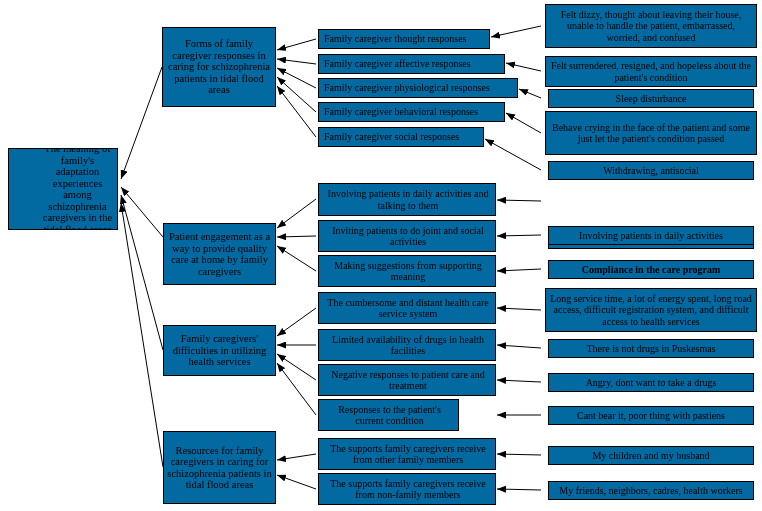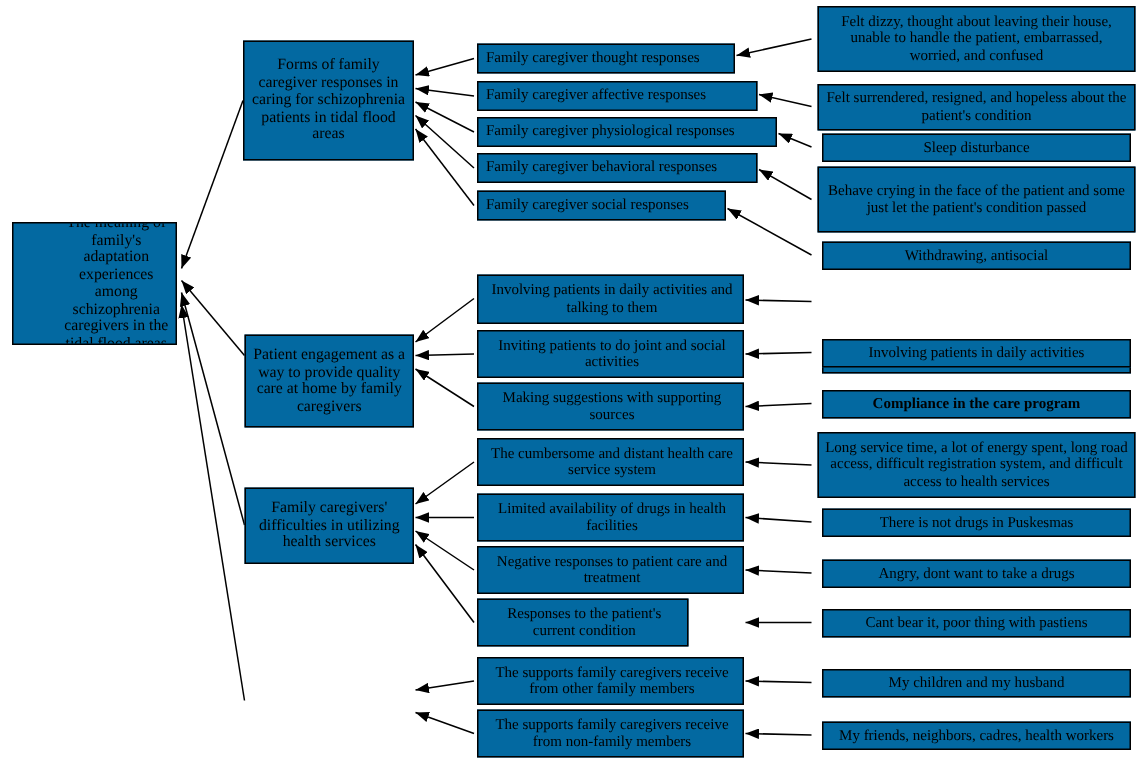--- a/index.html
+++ b/index.html
@@ -90,30 +90,31 @@
 
     <line x1="541" y1="455" x2="497" y2="454" marker-end="url(#arrow)"></line>
     <line x1="541" y1="490" x2="497" y2="489" marker-end="url(#arrow)"></line>
   </svg>
 
   <div class="box" style="left:8px;top:148px;width:110px;height:82px;padding-left:32px;">The meaning of family's adaptation experiences among schizophrenia caregivers in the tidal flood areas</div>
 
   <div class="box" style="left:162px;top:27px;width:114px;height:80px;">Forms of family caregiver responses in caring for schizophrenia patients in tidal flood areas</div>
   <div class="box" style="left:163px;top:206px;width:113px;height:62px;margin-top:17px;">Patient engagement as a way to provide quality care at home by family caregivers</div>
   <div class="box" style="left:163px;top:325px;width:113px;height:51px;">Family caregivers' difficulties in utilizing health services</div>
+  <div class="box" style="left:163px;top:431px;width:113px;height:73px;">Resources for family caregivers in caring for schizophrenia patients in tidal flood areas</div>
 
   <div class="box theme" style="left:318px;top:29px;width:172px;height:20px;">Family caregiver thought responses</div>
   <div class="box theme" style="left:318px;top:54px;width:187px;height:20px;">Family caregiver affective responses</div>
   <div class="box theme" style="left:318px;top:78px;width:200px;height:20px;">Family caregiver physiological responses</div>
   <div class="box theme" style="left:318px;top:102px;width:187px;height:20px;">Family caregiver behavioral responses</div>
   <div class="box theme" style="left:318px;top:127px;width:166px;height:20px;">Family caregiver social responses</div>
 
   <div class="box theme" style="left:318px;top:183px;width:178px;height:33px;">Involving patients in daily activities and talking to them</div>
   <div class="box theme" style="left:318px;top:220px;width:178px;height:32px;font-family:Liberation Serif, serif;">Inviting patients to do joint and social activities</div>
-  <div class="box theme" style="left:318px;top:255px;width:178px;height:32px;">Making suggestions with supporting sources</div>
+  <div class="box theme" style="left:318px;top:255px;width:178px;height:32px;">Making suggestions from supporting meaning</div>
 
   <div class="box theme" style="left:318px;top:292px;width:178px;height:32px;">The cumbersome and distant health care service system</div>
   <div class="box theme" style="left:318px;top:329px;width:178px;height:32px;">Limited availability of drugs in health facilities</div>
   <div class="box theme" style="left:318px;top:364px;width:178px;height:32px;">Negative responses to patient care and treatment</div>
   <div class="box theme" style="left:318px;top:399px;width:141px;height:32px;">Responses to the patient's current condition</div>
 
   <div class="box theme" style="left:318px;top:438px;width:178px;height:32px;">The supports family caregivers receive from other family members</div>
   <div class="box theme" style="left:318px;top:473px;width:178px;height:32px;">The supports family caregivers receive from non-family members</div>
 
   <div class="box quote" style="left:545px;top:4px;width:212px;height:44px;">Felt dizzy, thought about leaving their house, unable to handle the patient, embarrassed, worried, and confused</div>

